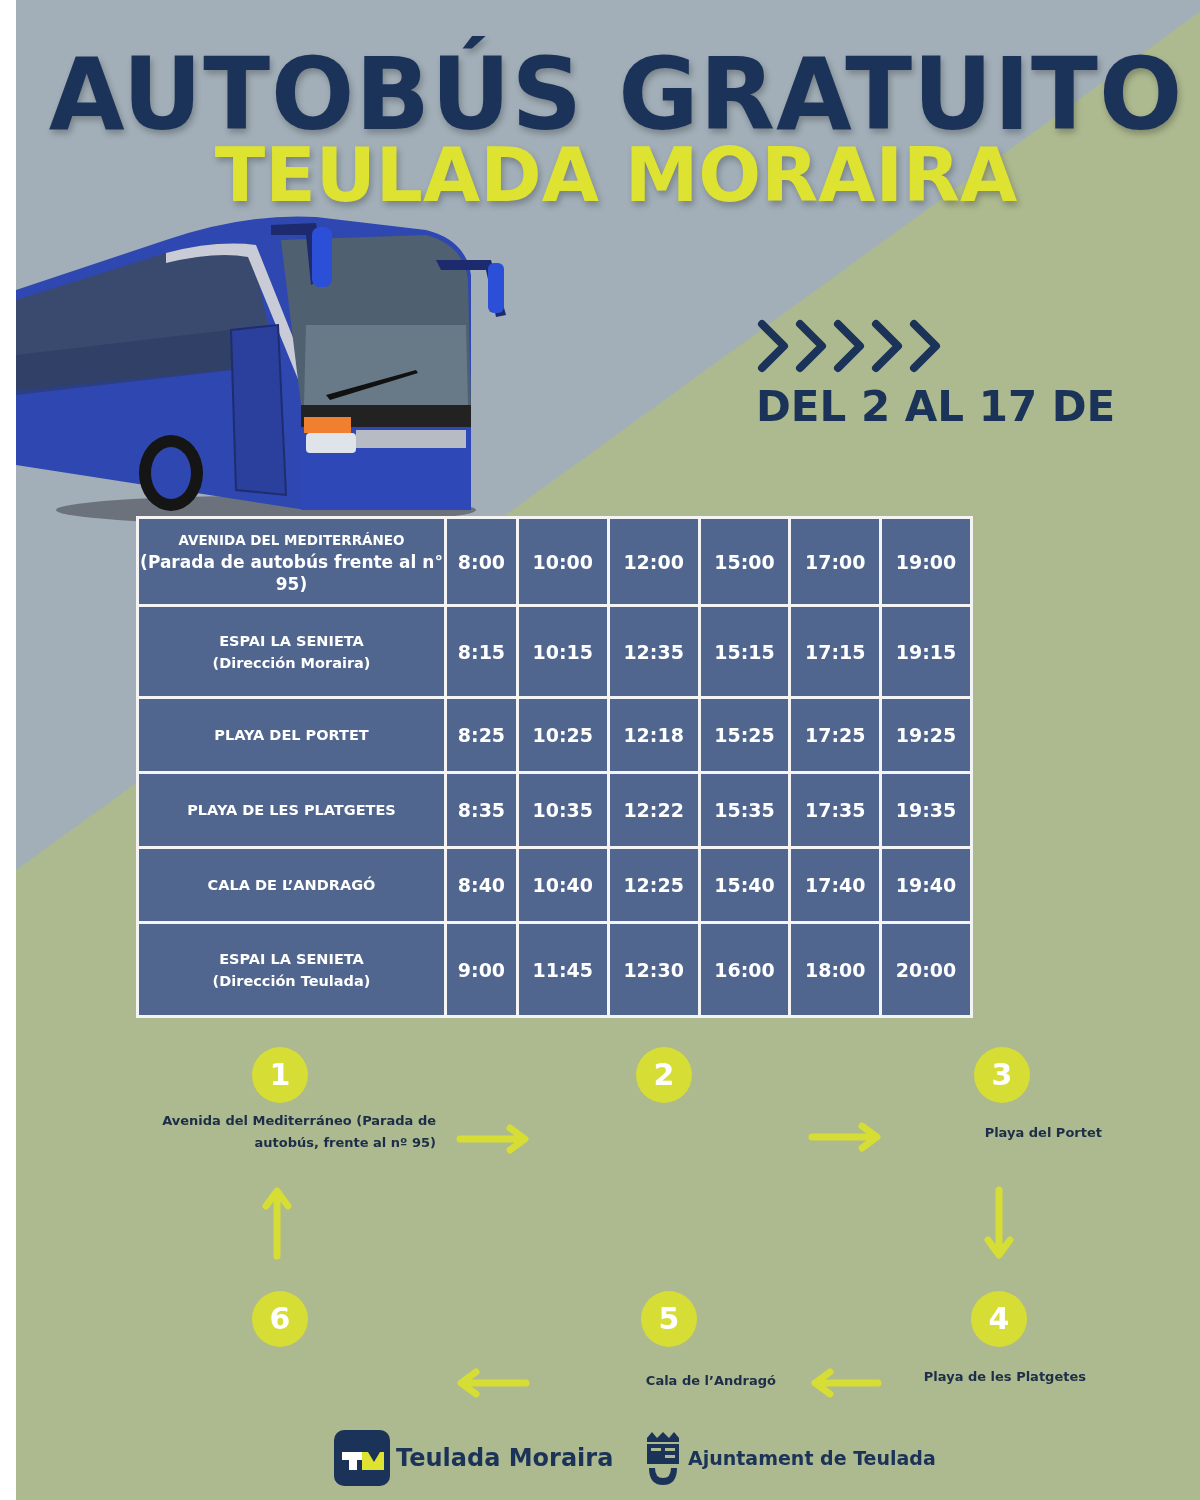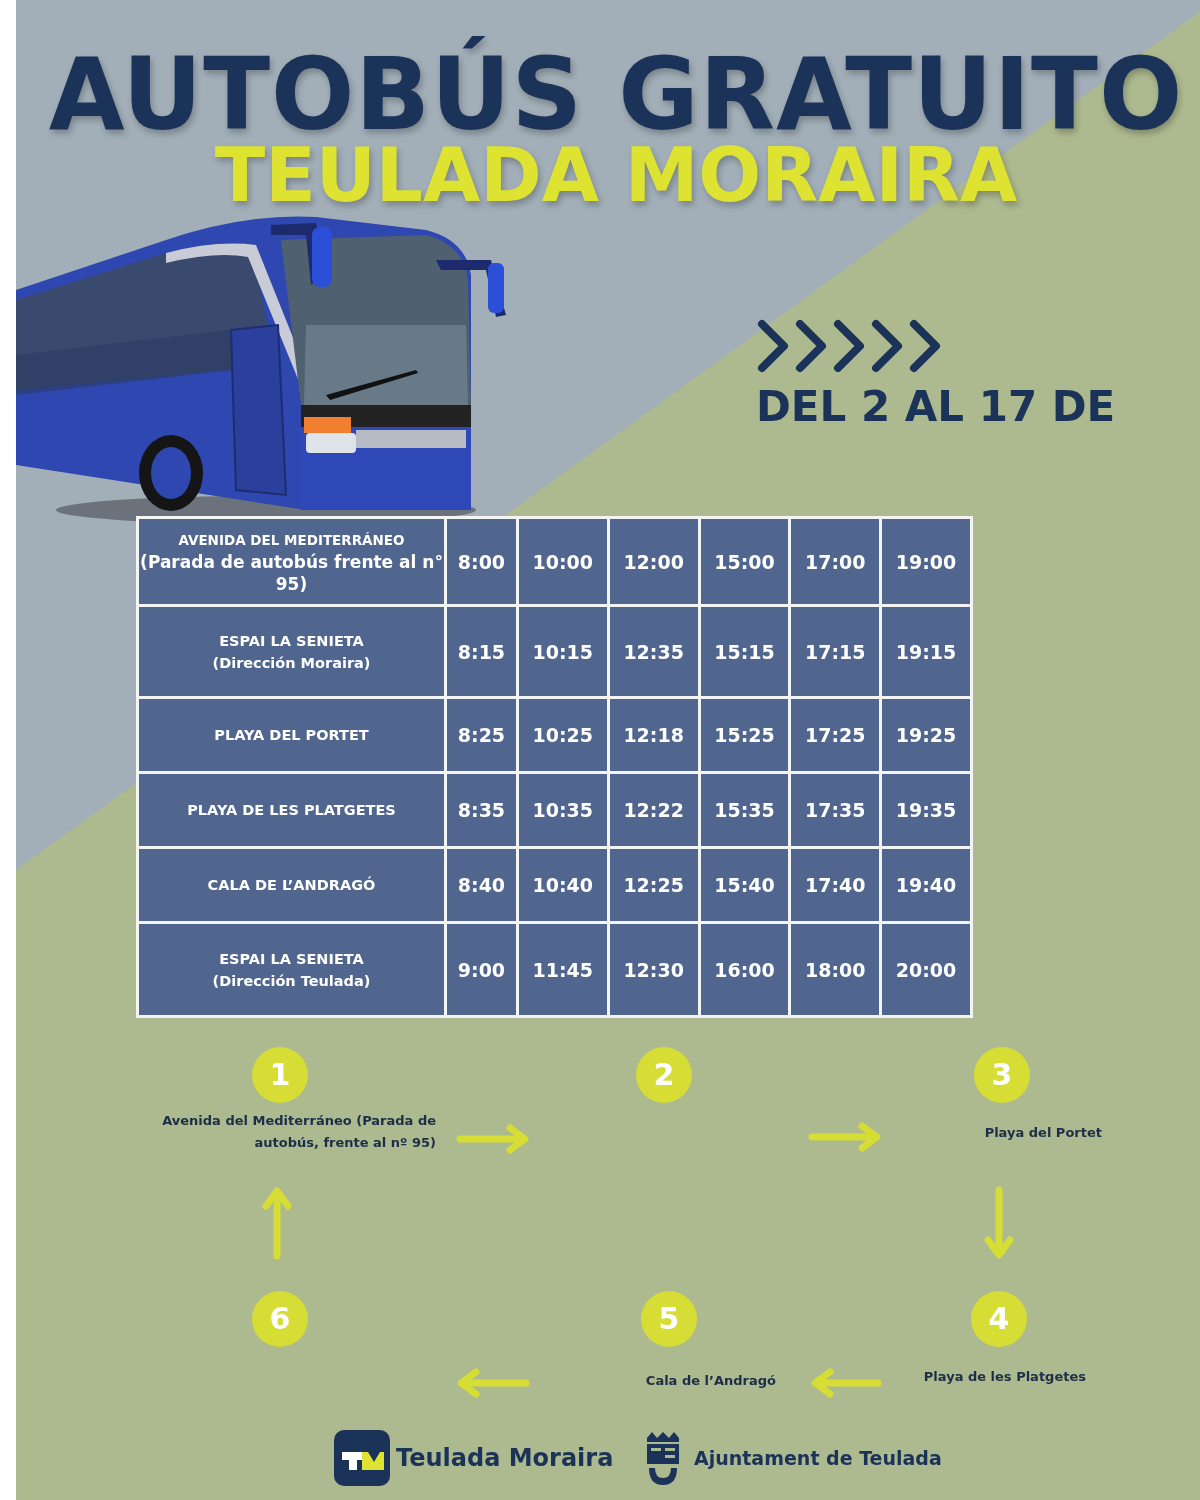--- a/index.html
+++ b/index.html
@@ -22,21 +22,21 @@
   table.sched td.stop { width: 308px; font-size: 14.5px; line-height: 22px; }
   table.sched td.time { font-size: 19px; }
 
   .num { position: absolute; width: 56px; height: 56px; border-radius: 50%; background: #d6dd35; color: #fff; font-size: 30px; font-weight: bold; text-align: center; line-height: 56px; }
   .stoplbl { position: absolute; text-align: right; color: #1c2e48; font-weight: bold; font-size: 13px; line-height: 22px; }
   .arrow { position: absolute; }
 
   .logo1 { position: absolute; left: 318px; top: 1430px; display: flex; align-items: center; gap: 6px; }
   .logo1-box { width: 56px; height: 56px; background: #1b3358; border-radius: 10px 10px 10px 10px; position: relative; }
   .logo1-text { font-size: 24px; font-weight: bold; color: #1b3358; }
-  .logo2 { position: absolute; left: 628px; top: 1430px; display: flex; align-items: center; gap: 12px; justify-content: center; }
+  .logo2 { position: absolute; left: 628px; top: 1430px; display: flex; align-items: center; gap: 6px; justify-content: center; }
   .logo2-text { font-size: 19px; font-weight: bold; color: #1b3358; }
 </style>
 </head>
 <body>
 
 <div class="poster">
   <div class="green-tri"></div>
 
   <div class="title title-main">AUTOBÚS GRATUITO</div>
   <div class="title title-sub">TEULADA MORAIRA</div>

